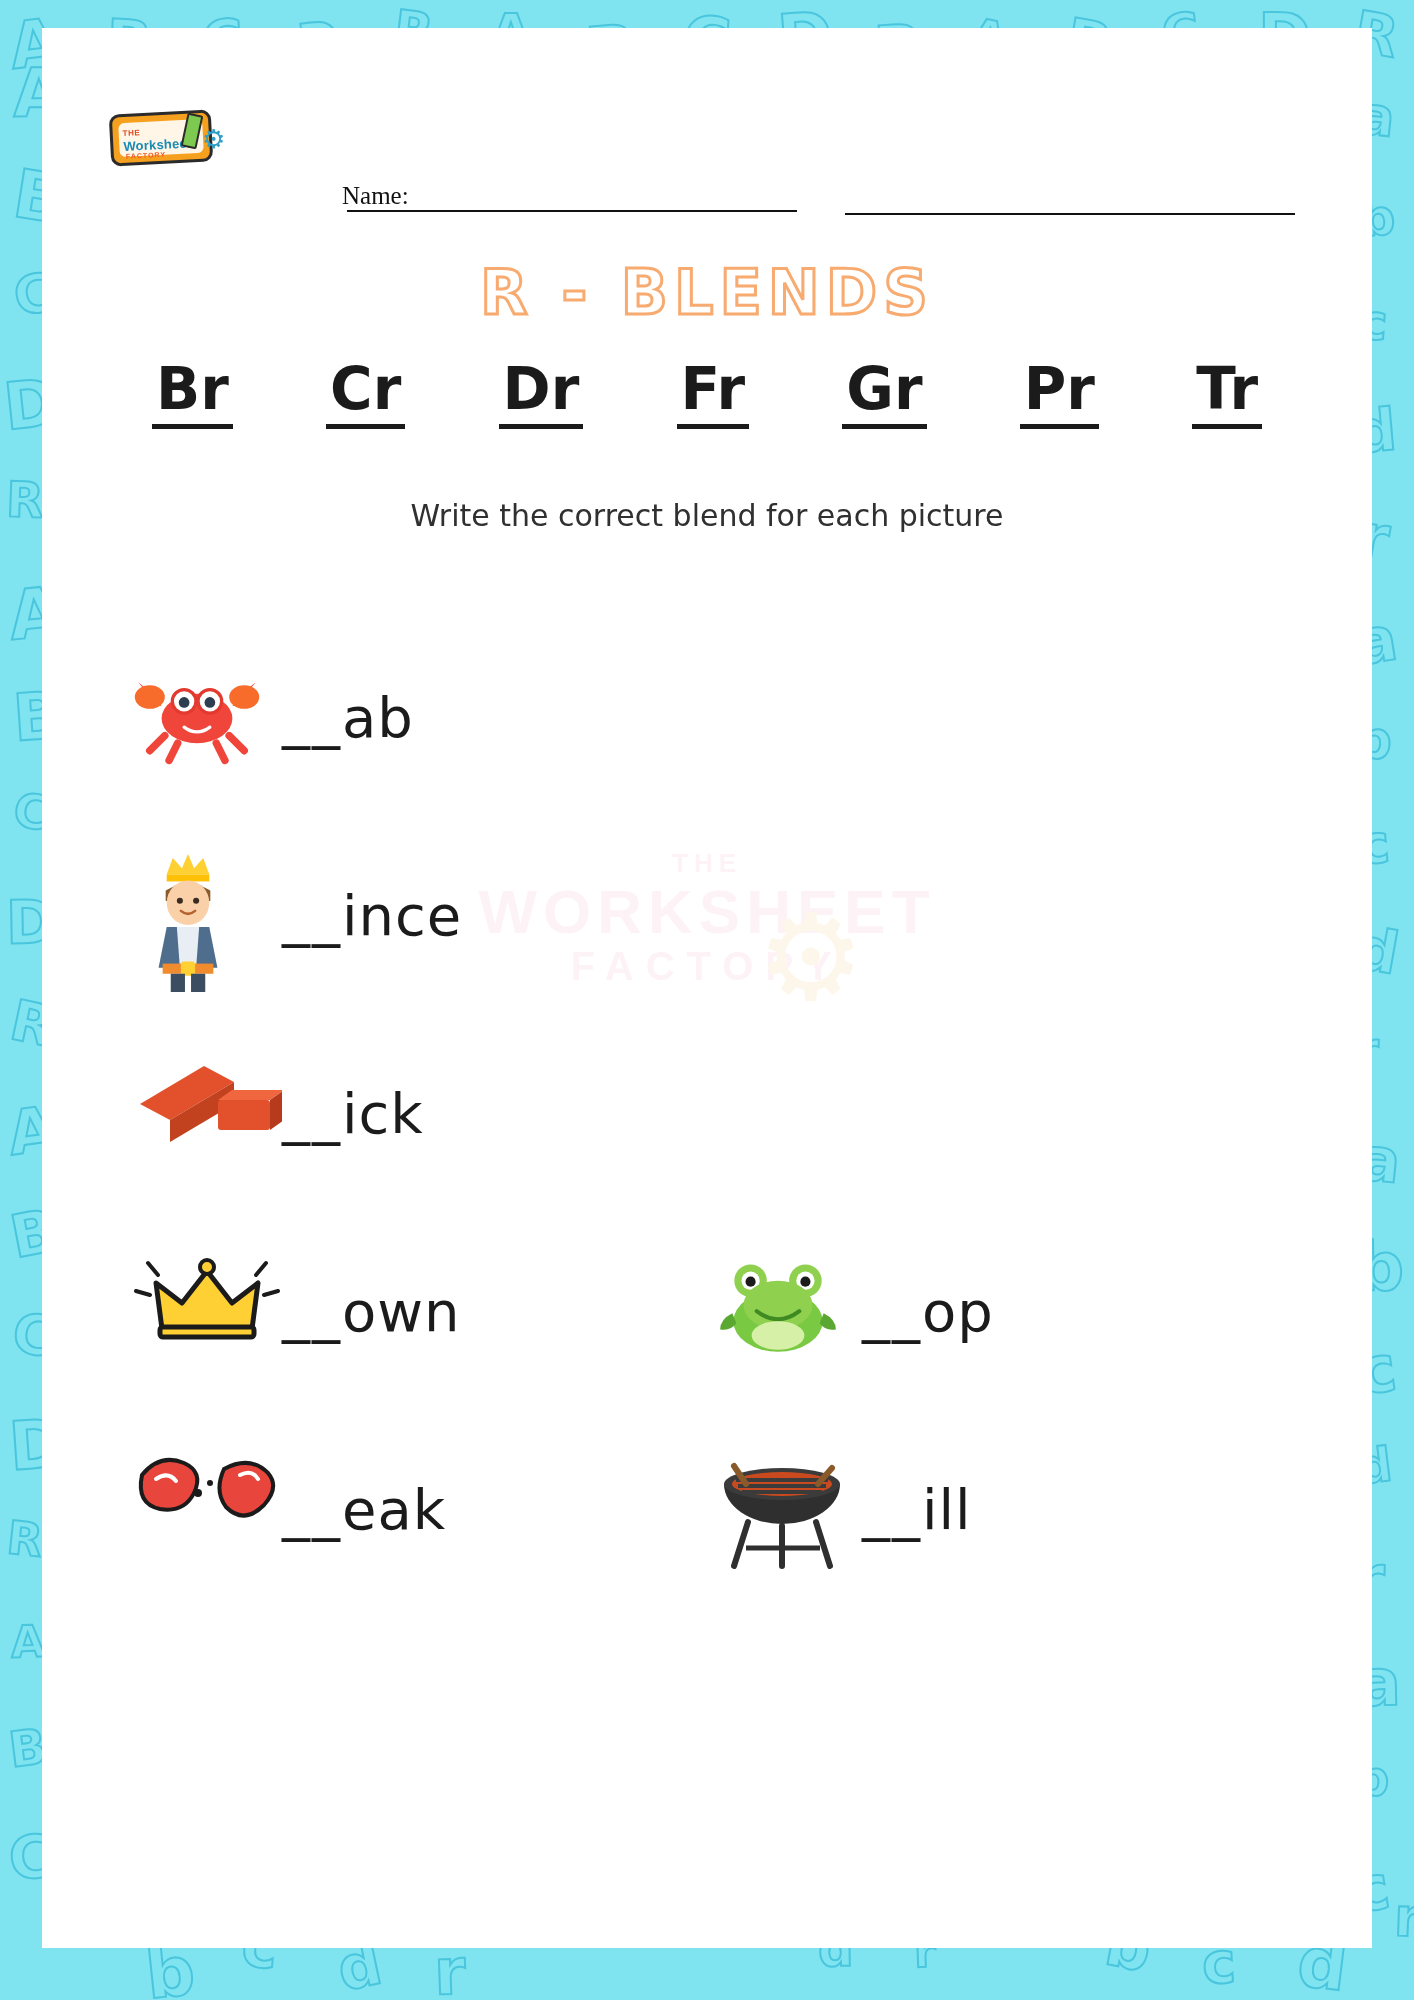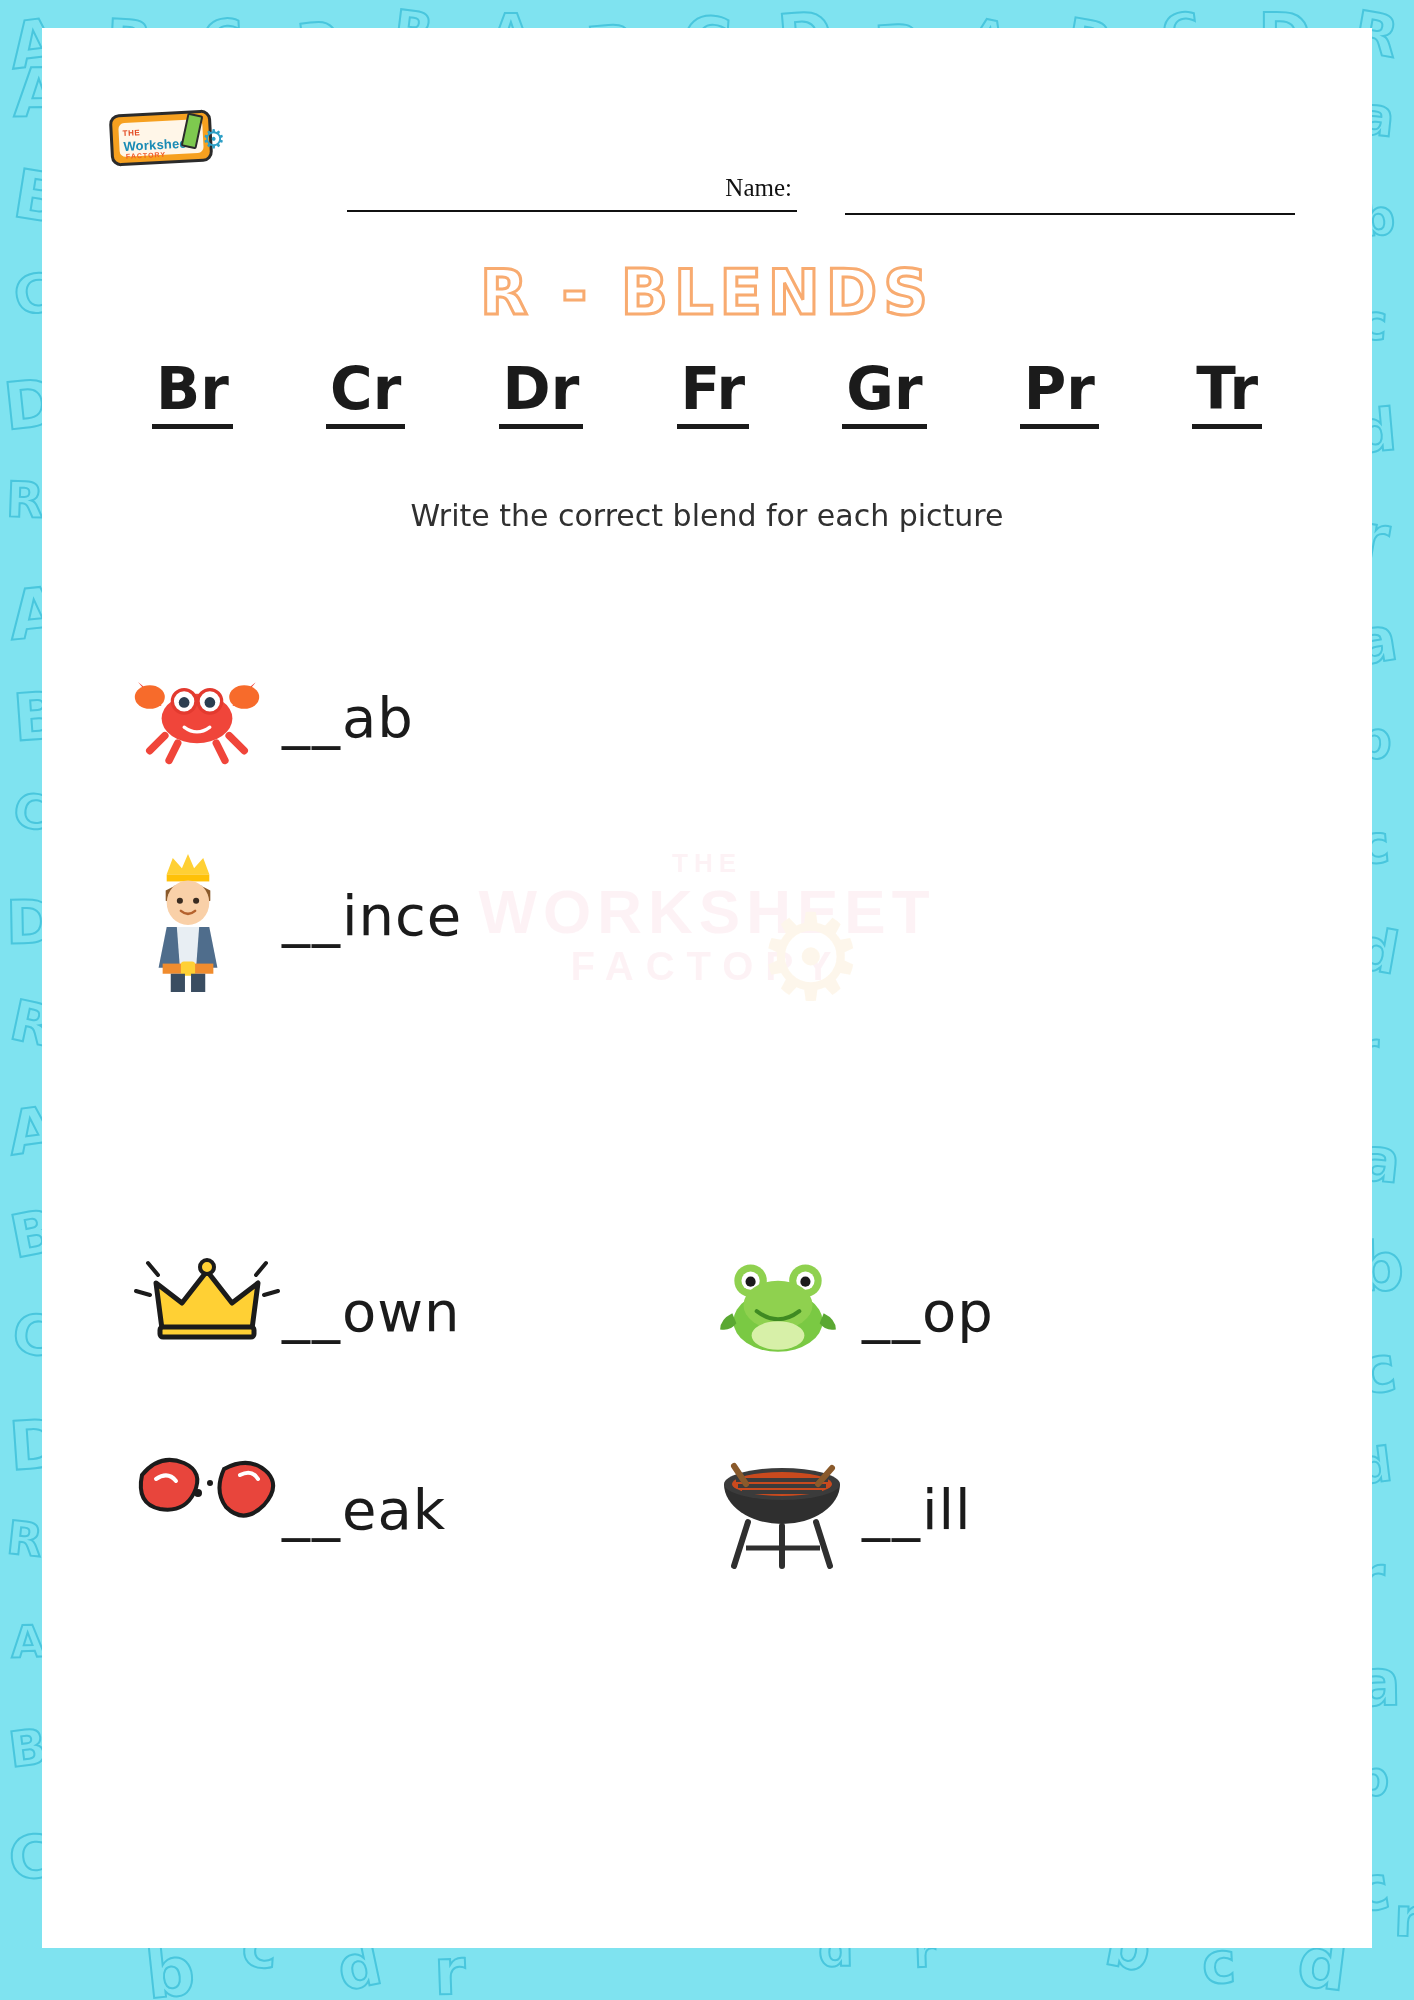--- a/index.html
+++ b/index.html
@@ -154,23 +154,22 @@
     width: 930px;
     height: 46px;
   }
   .field-label {
     font-family: "Liberation Serif", serif;
     font-size: 25px;
     color: #111;
   }
   .name-block {
     position: absolute;
-    left: 0; top: 8px;
+    left: 0; top: 16px;
     width: 450px;
-    text-align: right;
   }
   .date-block {
     position: absolute;
     left: 498px; top: 4px;
     width: 452px;
   }
   .rule {
     position: absolute;
     height: 2px;
     background: #111;
@@ -416,20 +415,30 @@
       <path d="M44 76 h22 l-3 40 h-16z" fill="#e8eef3"></path>
       <rect x="30" y="112" width="50" height="10" fill="#f08c2e"></rect>
       <rect x="48" y="110" width="14" height="14" rx="3" fill="#ffd034"></rect>
       <rect x="38" y="122" width="14" height="18" fill="#3a4d61"></rect>
       <rect x="58" y="122" width="14" height="18" fill="#3a4d61"></rect>
     </svg></div>
           <div class="word"><span class="blank">__</span><span>ince</span></div>
         </div>
       </div>
       <div class="row">
+        <div class="cell">
+          <div class="pic"><svg viewBox="0 0 150 100" width="150" height="100">
+      <path d="M8 56 l64 -38 l30 16 l-64 38z" fill="#e2512c"></path>
+      <path d="M38 72 l64 -38 l0 22 l-64 38z" fill="#c2411f"></path>
+      <rect x="86" y="52" width="52" height="30" rx="3" fill="#e2512c"></rect>
+      <path d="M86 52 l14 -10 h52 l-14 10z" fill="#f0673f"></path>
+      <path d="M138 52 l14 -10 v30 l-14 10z" fill="#b63a1b"></path>
+    </svg></div>
+          <div class="word"><span class="blank">__</span><span>ick</span></div>
+        </div>
       </div>
       <div class="row">
         <div class="cell">
           <div class="pic"><svg viewBox="0 0 150 110" width="150" height="112">
       <path d="M30 82 l-6 -46 l26 20 l25 -32 l25 32 l26 -20 l-6 46z" fill="#ffd034" stroke="#1b1b1b" stroke-width="5" stroke-linejoin="round"></path>
       <rect x="28" y="80" width="94" height="10" rx="3" fill="#ffd034" stroke="#1b1b1b" stroke-width="5"></rect>
       <circle cx="75" cy="20" r="7" fill="#ffd034" stroke="#1b1b1b" stroke-width="4"></circle>
       <path d="M16 16 l10 12 M134 16 l-10 12 M4 44 l14 4 M146 44 l-14 4" stroke="#1b1b1b" stroke-width="4" stroke-linecap="round"></path>
     </svg></div>
           <div class="word"><span class="blank">__</span><span>own</span></div>

